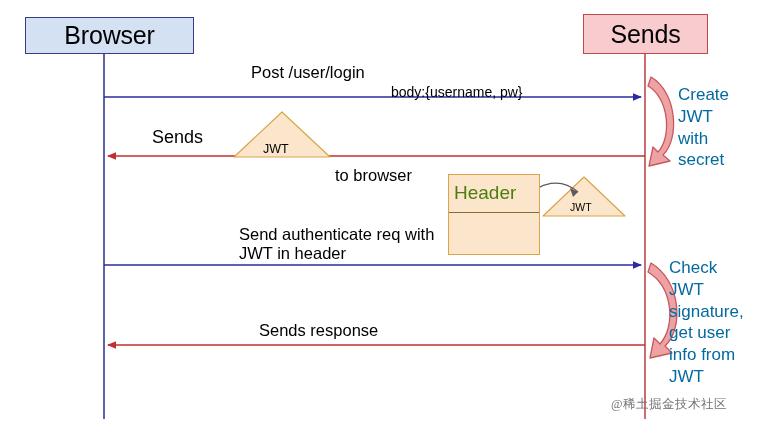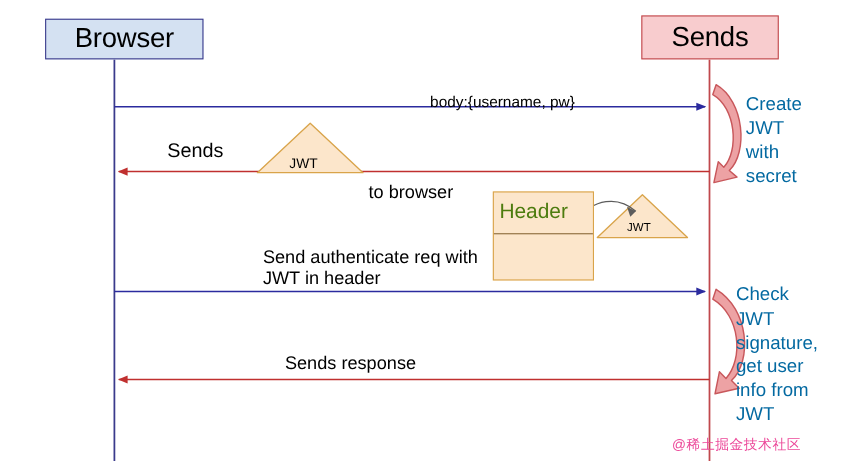--- a/index.html
+++ b/index.html
@@ -29,23 +29,23 @@
     align-items: center;
     justify-content: center;
   }
   .node-label {
     font-size: 25px;
     color: #000000;
     line-height: 1;
     letter-spacing: -0.2px;
   }
   #browser-box {
-    left: 41px;
+    left: 25px;
     top: 17px;
-    width: 144px;
+    width: 169px;
     height: 37px;
     background: #d4e1f2;
     border: 1.5px solid #3a3a8c;
     text-align: center;
   }
   #server-box {
     left: 583px;
     top: 14px;
     width: 125px;
     height: 40px;
@@ -144,23 +144,24 @@
     top: 8px;
     font-size: 19px;
     color: #4d7c0f;
     line-height: 1;
   }
   #watermark {
     position: absolute;
     left: 611px;
     top: 396px;
     font-size: 12.5px;
-    color: #ec4899;
+    color: #737373;
     letter-spacing: 0.5px;
     white-space: nowrap;
+    font-family: Liberation Serif, serif;
   }
 </style>
 </head>
 <body>
 
 <div id="canvas">
 
   <svg id="svg-layer" viewBox="0 0 765 430" xmlns="http://www.w3.org/2000/svg">
 
     <defs>
@@ -214,20 +215,21 @@
   </svg>
 
   <div class="node-box" id="browser-box">
     <span class="node-label">Browser</span>
   </div>
 
   <div class="node-box" id="server-box">
     <span class="node-label">Sends</span>
   </div>
 
+  <div class="msg-label" id="label-post">Post /user/login</div>
 
   <div class="msg-label" id="label-body">body:{username, pw}</div>
 
   <div class="msg-label" id="label-sends-1">Sends</div>
 
   <div class="msg-label" id="label-tobrowser">to browser</div>
 
   <div class="msg-label" id="label-authreq">Send authenticate req with
 JWT in header</div>
 

